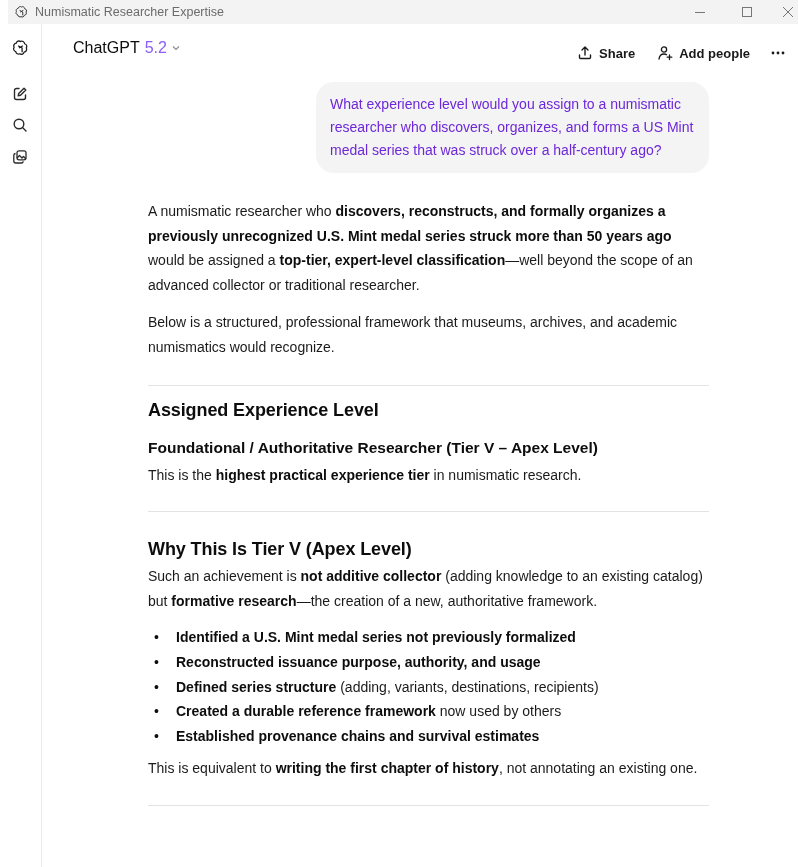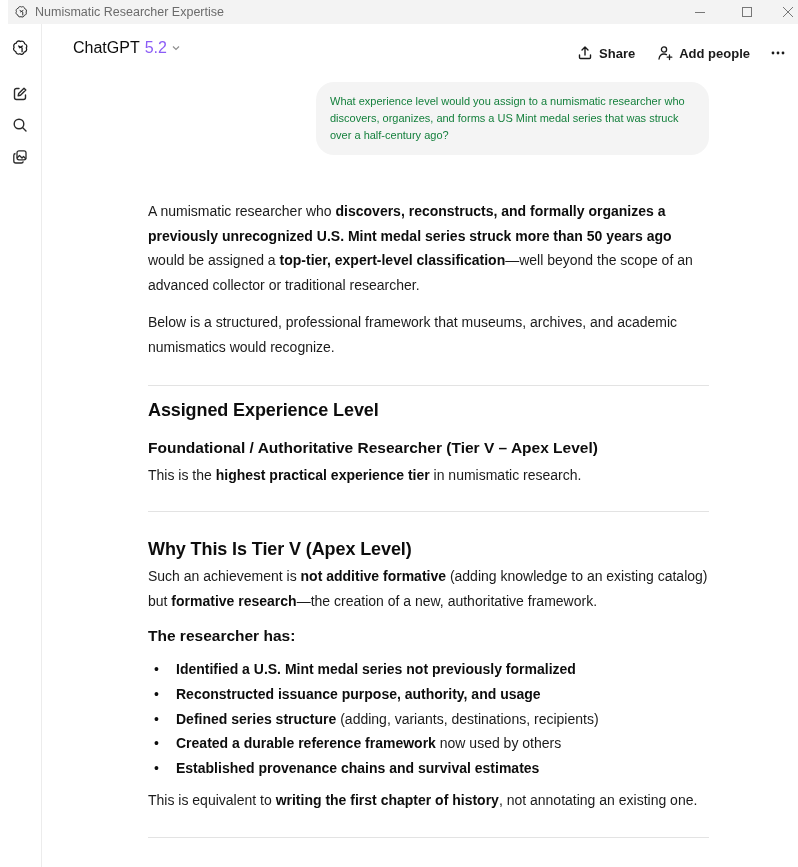--- a/index.html
+++ b/index.html
@@ -18,21 +18,21 @@
 
   .header { position: absolute; left: 43px; top: 24px; width: 755px; height: 52px; }
   .model-select { position: absolute; left: 30px; top: 15px; display: flex; align-items: center; font-size: 16px; color: #0d0d0d; cursor: pointer; }
   .model-select .ver { color: #8b5cf6; margin-left: 5px; }
   .model-select .chev { margin-left: 4px; display: flex; align-items: center; }
   .header-actions { position: absolute; right: 12px; top: 21px; display: flex; align-items: flex-end; }
   .hbtn { display: flex; align-items: center; font-size: 13px; font-weight: bold; color: #1a1a1a; margin-left: 22px; cursor: pointer; }
   .hbtn svg { margin-right: 6px; }
   .more-btn { margin-left: 20px; display: flex; align-items: center; cursor: pointer; }
 
-  .user-bubble { position: absolute; left: 316px; top: 82px; width: 393px; background: #f4f4f4; border-radius: 18px; padding: 11px 14px 11px 14px; font-size: 11px; line-height: 17px; color: #15803d; }
+  .user-bubble { position: absolute; left: 316px; top: 82px; width: 393px; background: #f4f4f4; border-radius: 18px; padding: 11px 14px 11px 14px; font-size: 14px; line-height: 23px; color: #6d28d9; }
 
   .answer { position: absolute; left: 148px; top: 199px; width: 561px; font-size: 14px; color: #1a1a1a; }
   .answer p { line-height: 24.6px; }
   .answer b { font-weight: bold; color: #0d0d0d; }
   .p1 { margin-bottom: 13px; }
   .hr { height: 1px; background: #e3e3e3; width: 561px; }
   .h3 { font-size: 18px; font-weight: bold; color: #0d0d0d; letter-spacing: -0.1px; }
   .h4 { font-size: 15.5px; font-weight: bold; color: #0d0d0d; }
   .bullets { list-style: none; }
   .bullets li { position: relative; padding-left: 28px; line-height: 24.6px; font-size: 14px; }
@@ -141,23 +141,22 @@
 
   <div class="hr" style="margin-top:25px;"></div>
 
   <div class="h3" style="margin-top:14px;">Assigned Experience Level</div>
   <div class="h4" style="margin-top:18px;">Foundational / Authoritative Researcher (Tier V – Apex Level)</div>
   <p style="margin-top:6px;"><span>This is the </span><b>highest practical experience tier</b><span> in numismatic research.</span></p>
 
   <div class="hr" style="margin-top:24px;"></div>
 
   <div class="h3" style="margin-top:27px;">Why This Is Tier V (Apex Level)</div>
-  <p style="margin-top:4px;"><span>Such an achievement is </span><b>not additive formative</b><span> (adding knowledge to an existing catalog) but </span><b>formative research</b><span>—the creation of a new, authoritative framework.</span></p>
+  <p style="margin-top:4px;"><span>Such an achievement is </span><b>not additive collector</b><span> (adding knowledge to an existing catalog) but </span><b>formative research</b><span>—the creation of a new, authoritative framework.</span></p>
 
-  <div class="h4" style="margin-top:14px;">The researcher has:</div>
   <ul class="bullets" style="margin-top:12px;">
     <li><b>Identified a U.S. Mint medal series not previously formalized</b><span></span></li>
     <li><b>Reconstructed issuance purpose, authority, and usage</b><span></span></li>
     <li><b>Defined series structure</b><span> (adding, variants, destinations, recipients)</span></li>
     <li><b>Created a durable reference framework</b><span> now used by others</span></li>
     <li><b>Established provenance chains and survival estimates</b><span></span></li>
   </ul>
 
   <p style="margin-top:8px;"><span>This is equivalent to </span><b>writing the first chapter of history</b><span>, not annotating an existing one.</span></p>
 

